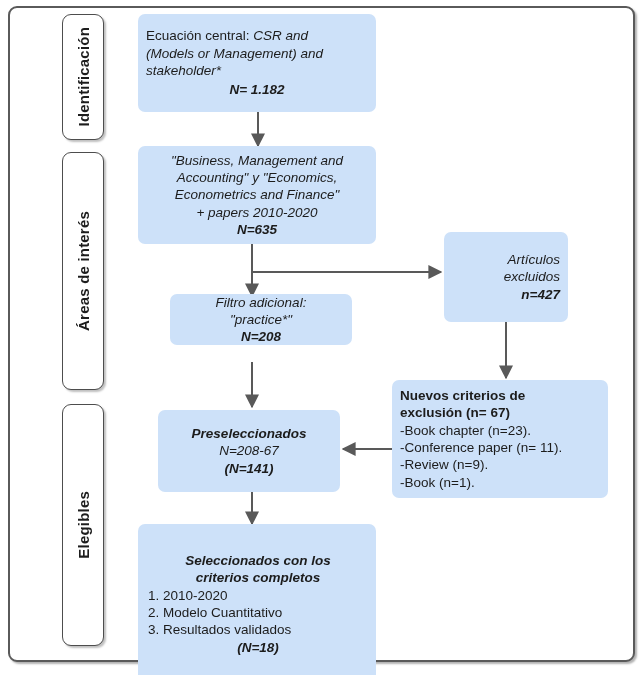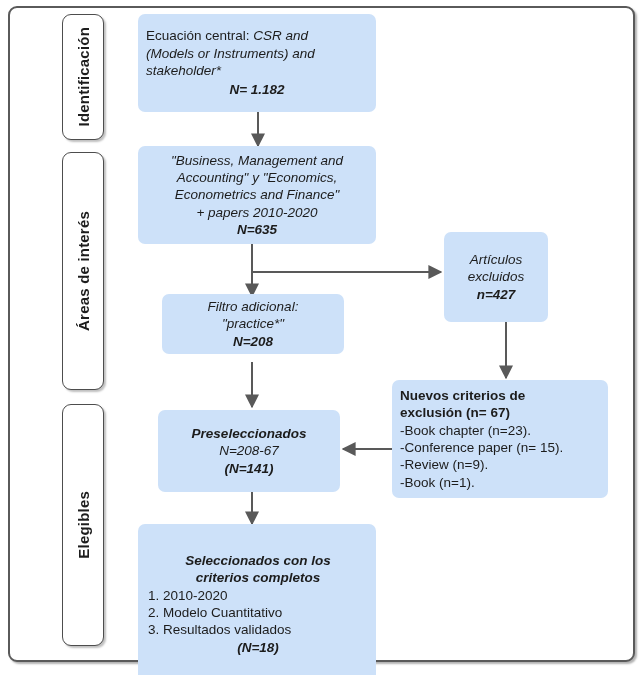--- a/index.html
+++ b/index.html
@@ -92,50 +92,50 @@
 
   <div class="stage-box" style="left:62px;top:404px;width:42px;height:242px;">
     <span class="stage-label">Elegibles</span>
   </div>
 
   <div class="node lft" style="left:138px;top:14px;width:238px;height:98px;">
     <span class="ln">
       <span>Ecuación central:</span>
       <span class="it">CSR and</span>
     </span>
-    <span class="ln it">(Models or Instruments) and</span>
+    <span class="ln it">(Models or Management) and</span>
     <span class="ln it">stakeholder*</span>
     <span class="ln b ctr" style="margin-top:2px;">N= 1.182</span>
   </div>
 
   <div class="node ctr" style="left:138px;top:146px;width:238px;height:98px;">
     <span class="ln">"Business, Management and</span>
     <span class="ln">Accounting" y "Economics,</span>
     <span class="ln">Econometrics and Finance"</span>
     <span class="ln">+ papers 2010-2020</span>
     <span class="ln b">N=635</span>
   </div>
 
-  <div class="node ctr" style="left:162px;top:294px;width:182px;height:60px;text-align:center;">
+  <div class="node ctr" style="left:170px;top:294px;width:182px;height:51px;text-align:center;">
     <span class="ln">Filtro adicional:</span>
     <span class="ln">"practice*"</span>
     <span class="ln b">N=208</span>
   </div>
 
-  <div class="node ctr" style="left:444px;top:232px;width:104px;height:90px;">
+  <div class="node ctr" style="left:444px;top:232px;width:124px;height:90px;text-align:right;">
     <span class="ln">Artículos</span>
     <span class="ln">excluidos</span>
     <span class="ln b">n=427</span>
   </div>
 
   <div class="node lft" style="left:392px;top:380px;width:216px;height:118px;">
     <span class="ln b">Nuevos criterios de</span>
     <span class="ln b">exclusión (n= 67)</span>
     <span class="ln">-Book chapter (n=23).</span>
-    <span class="ln">-Conference paper (n= 15).</span>
+    <span class="ln">-Conference paper (n= 11).</span>
     <span class="ln">-Review (n=9).</span>
     <span class="ln">-Book (n=1).</span>
   </div>
 
   <div class="node ctr" style="left:158px;top:410px;width:182px;height:82px;">
     <span class="ln b">Preseleccionados</span>
     <span class="ln">N=208-67</span>
     <span class="ln b">(N=141)</span>
   </div>
 

